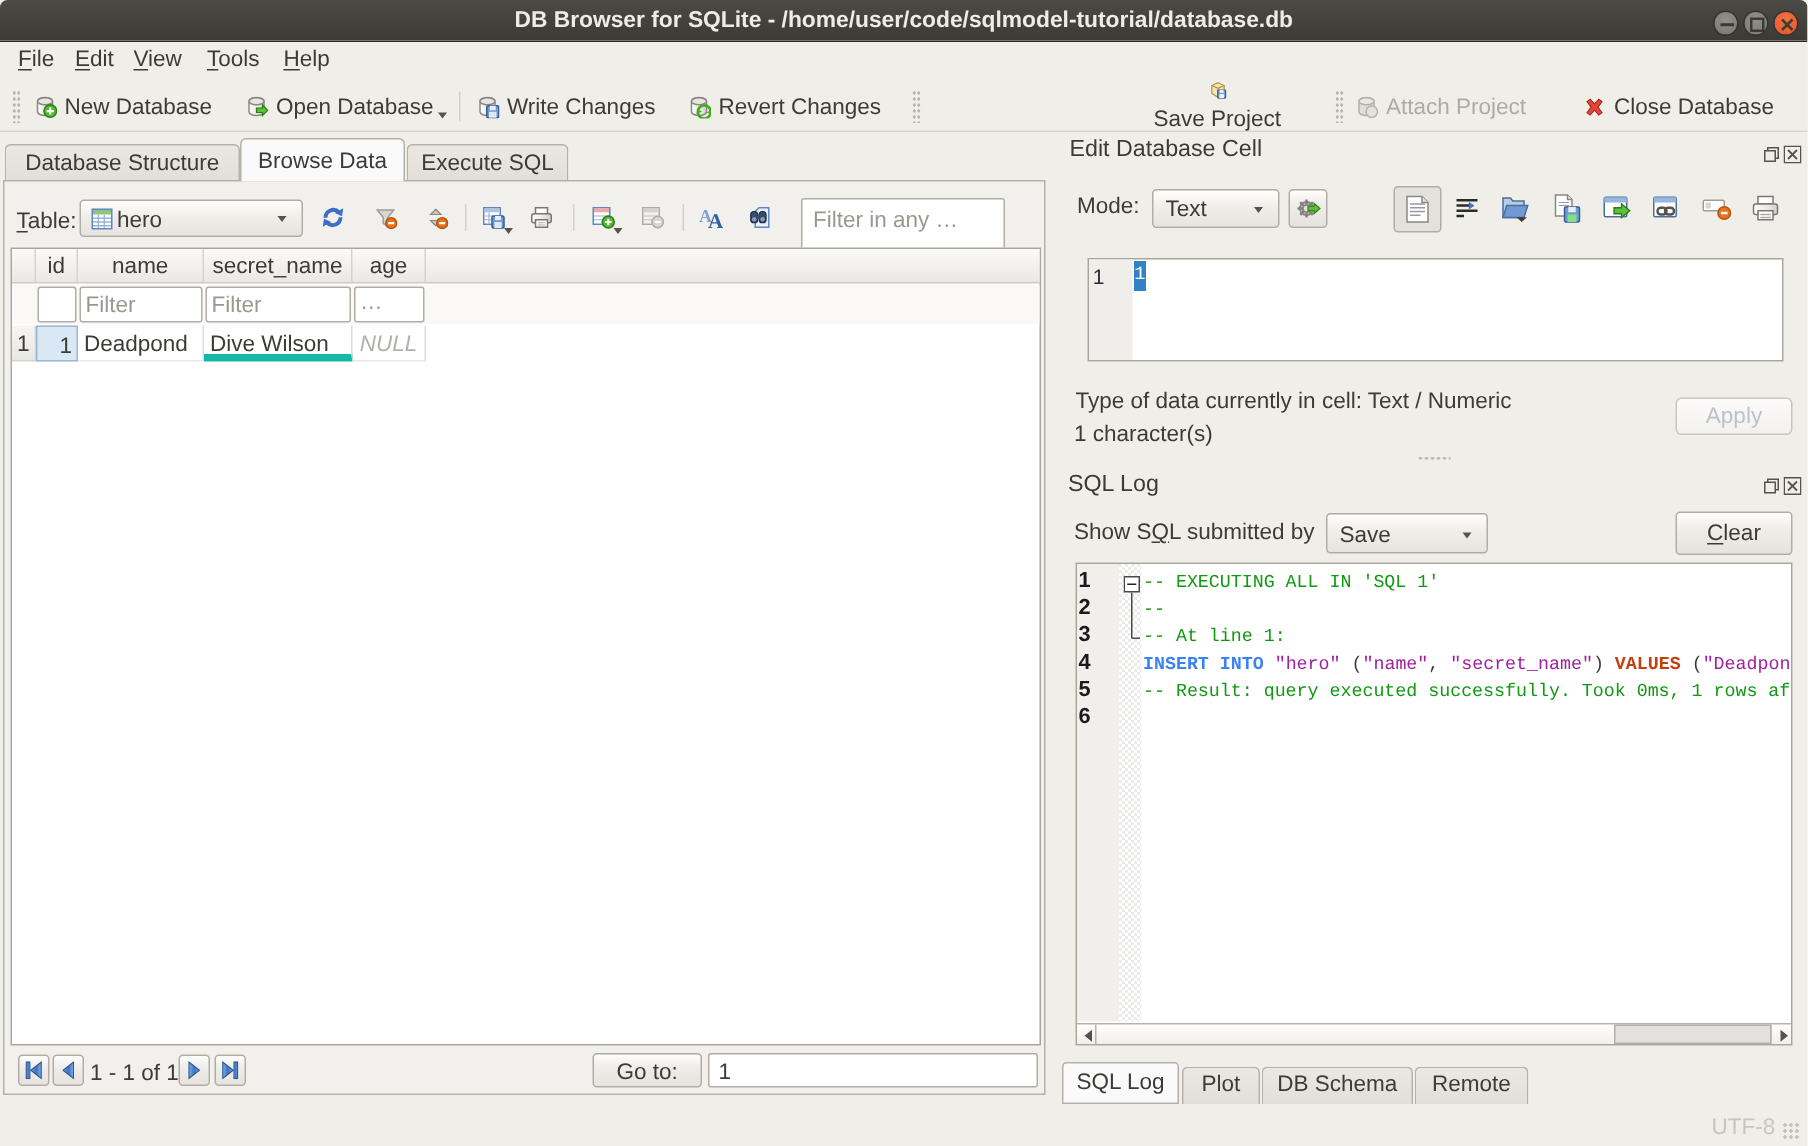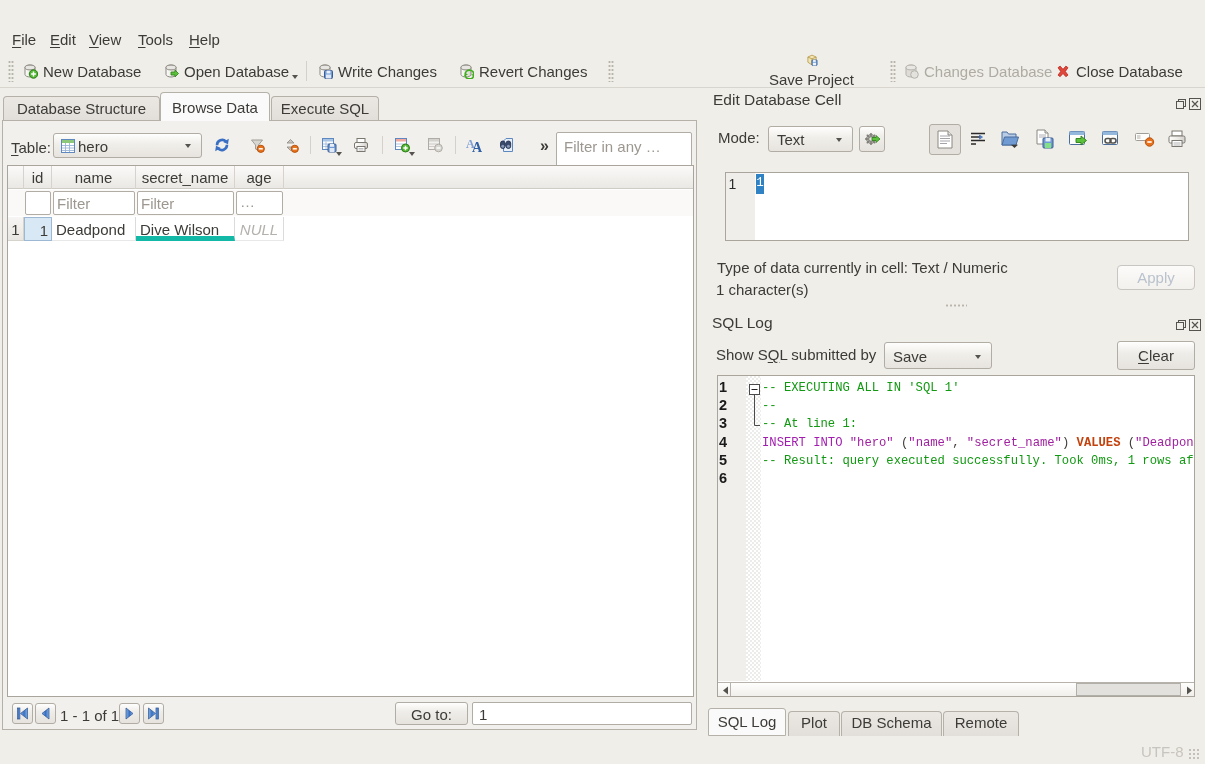--- a/index.html
+++ b/index.html
@@ -56,20 +56,38 @@
 #datatable { position:absolute; left:7px; top:165px; width:687px; height:532px;
   border:1px solid #a9a59d; background:#fff; }
 .hdrrow { position:absolute; left:0; top:0; width:685px; height:23px;
   background:linear-gradient(#fbfaf9, #eae8e4); border-bottom:1px solid #cfccc6; }
 .hdrcell { position:absolute; top:0; height:23px; border-right:1px solid #d6d3cd;
   text-align:center; padding-top:3px; }
 </style></head>
 <body>
 <div id="root">
 
+  <div id="titlebar">
+    <div id="title-text">DB Browser for SQLite - /home/user/code/sqlmodel-tutorial/database.db</div>
+    <div class="winbtn gray" style="left:1142px;">
+      <svg width="17" height="17">
+          <line x1="4" y1="8.5" x2="13" y2="8.5" stroke="#3a3934" stroke-width="2"></line>
+        </svg>
+    </div>
+    <div class="winbtn gray" style="left:1162px;">
+      <svg width="17" height="17">
+          <rect x="4.5" y="4.5" width="8" height="8" fill="none" stroke="#3a3934" stroke-width="1.6"></rect>
+        </svg>
+    </div>
+    <div class="winbtn orange" style="left:1182px;">
+      <svg width="17" height="17">
+          <path d="M5 5 L12 12 M12 5 L5 12" stroke="#41402c" stroke-width="1.8"></path>
+        </svg>
+    </div>
+  </div>
 
   <div id="menubar">
     <div class="menuitem" style="left:12px;"><u>F</u>ile</div>
     <div class="menuitem" style="left:50px;"><u>E</u>dit</div>
     <div class="menuitem" style="left:89px;"><u>V</u>iew</div>
     <div class="menuitem" style="left:138px;"><u>T</u>ools</div>
     <div class="menuitem" style="left:189px;"><u>H</u>elp</div>
   </div>
 
   <div id="toolbar">
@@ -167,21 +185,21 @@
             <linearGradient id="G" x1="0" y1="0" x2="1" y2="0">
               <stop offset="0" stop-color="#fdfdfc"></stop>
               <stop offset="0.55" stop-color="#eceae6"></stop>
               <stop offset="1" stop-color="#d2d0cb"></stop>
             </linearGradient>
           </defs>
           <path d="M3 4.5 C3 3 5.5 2 8 2 C10.5 2 13 3 13 4.5 L13 11.5 C13 13 10.5 14 8 14 C5.5 14 3 13 3 11.5 Z" fill="#dedcd7" stroke="#b4b1aa" stroke-width="1"></path>
           <ellipse cx="8" cy="4.5" rx="5" ry="2.4" fill="#e9e7e3" stroke="#b4b1aa" stroke-width="1"></ellipse>
           <circle cx="11.5" cy="11.5" r="3.8" fill="#e4e2dd" stroke="#b4b1aa"></circle>
         </svg>
-        <span>Changes Database</span>
+        <span>Attach Project</span>
       </div>
     <div class="tbtn" style="left:1055px;">
         <svg width="16" height="16" viewBox="0 0 16 16">
           <defs>
             <linearGradient id="G" x1="0" y1="0" x2="1" y2="0">
               <stop offset="0" stop-color="#fdfdfc"></stop>
               <stop offset="0.55" stop-color="#eceae6"></stop>
               <stop offset="1" stop-color="#d2d0cb"></stop>
             </linearGradient>
           </defs>
@@ -326,21 +344,21 @@
           </linearGradient>
         </defs>
         <path d="M7 1.5 L13.5 1.5 L13.5 14.5 L4.5 14.5 L4.5 4 Z" fill="#e8f0fa" stroke="#5f87c0"></path>
         <rect x="1.5" y="4" width="4.6" height="7.5" rx="2.2" fill="#3a4a6a" stroke="#1a2a4a" stroke-width="0.8"></rect>
         <rect x="7.1" y="4" width="4.6" height="7.5" rx="2.2" fill="#3a4a6a" stroke="#1a2a4a" stroke-width="0.8"></rect>
         <rect x="5.5" y="6" width="2.4" height="3" fill="#3a4a6a"></rect>
         <circle cx="3.8" cy="9.2" r="1.5" fill="#8a9ab8"></circle>
         <circle cx="9.4" cy="9.2" r="1.5" fill="#8a9ab8"></circle>
       </svg></span>
   <span class="abs" style="left:540px; top:137px; font-weight:bold; font-size:16px; color:#3c3b37;">»</span>
-  <div class="input abs" style="left:556px; top:132px; width:136px; height:44px;">
+  <div class="input abs" style="left:534px; top:132px; width:136px; height:44px;">
     <span class="abs gray-txt" style="left:7px; top:5px;">Filter in any …</span>
   </div>
 
   <div id="datatable">
     <div class="hdrrow"></div>
     <div class="hdrcell" style="left:0; width:16px;"></div>
     <div class="hdrcell" style="left:16px; width:28px;">id</div>
     <div class="hdrcell" style="left:44px; width:84px;">name</div>
     <div class="hdrcell" style="left:128px; width:99px;">secret_name</div>
     <div class="hdrcell" style="left:227px; width:49px;">age</div>
@@ -550,21 +568,21 @@
   </div>
   <div class="btn abs" style="left:1117px; top:341px; width:78px; height:29px; text-align:center; padding-top:5px;"><u style="text-underline-offset:2px;">C</u>lear</div>
 
   <div class="abs" style="left:717px; top:375px; width:478px; height:322px; border:1px solid #a9a59d; background:#fff; overflow:hidden; font-family:'Liberation Mono',monospace; font-size:12.2px;">
     <div class="abs" style="left:0; top:0; width:28px; height:305px; background:#f1efec;"></div>
     <div class="abs" style="left:28px; top:0; width:15px; height:305px; background:conic-gradient(#ffffff 25%, #ececeb 0 50%, #ffffff 0 75%, #ececeb 0); background-size:4px 4px;"></div>
     <div class="abs" style="left:1px; top:2px; font-family:'Liberation Sans'; font-size:14.5px; font-weight:bold; line-height:18.2px; color:#1a1a1a;">1<br>2<br>3<br>4<br>5<br>6</div>
     <div class="abs" style="left:44px; top:3px; line-height:18.2px; white-space:pre;"><span style="color:#119911;">-- EXECUTING ALL IN 'SQL 1'
 --
 -- At line 1:</span>
-<span style="color:#a21caf; font-weight:normal;margin-top:48px;">INSERT INTO</span> <span style="color:#a020a0;">"hero"</span> (<span style="color:#a020a0;">"name"</span>, <span style="color:#a020a0;">"secret_name"</span>) <span style="color:#c2410c; font-weight:bold;">VALUES</span> (<span style="color:#a020a0;">"Deadpond</span>
+<span style="color:#3b82f6; font-weight:bold;margin-top:48px;">INSERT INTO</span> <span style="color:#a020a0;">"hero"</span> (<span style="color:#a020a0;">"name"</span>, <span style="color:#a020a0;">"secret_name"</span>) <span style="color:#c2410c; font-weight:bold;">VALUES</span> (<span style="color:#a020a0;">"Deadpond</span>
 <span style="color:#119911;">-- Result: query executed successfully. Took 0ms, 1 rows aff</span></div>
 
     <svg class="abs" style="left:31px; top:8px;" width="16" height="52">
       <rect x="0.5" y="0.5" width="10" height="10" fill="#fff" stroke="#4a4a4a"></rect>
       <line x1="2.5" y1="5.5" x2="8.5" y2="5.5" stroke="#222"></line>
       <line x1="5.5" y1="11" x2="5.5" y2="41.5" stroke="#4a4a4a"></line>
       <line x1="5.5" y1="41.5" x2="11" y2="41.5" stroke="#4a4a4a"></line>
     </svg>
 
     <div class="abs" style="left:0; top:306px; width:476px; height:14px; background:linear-gradient(#fefefd,#f1efeb); border-top:1px solid #b7b3ac;">

